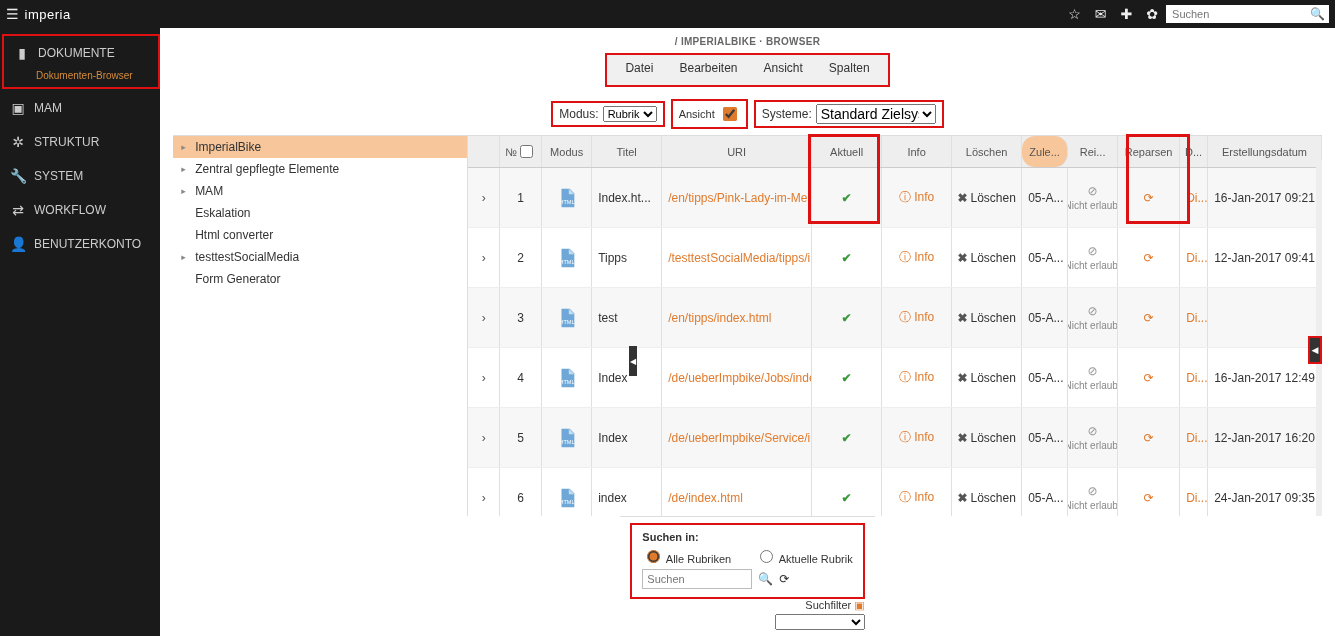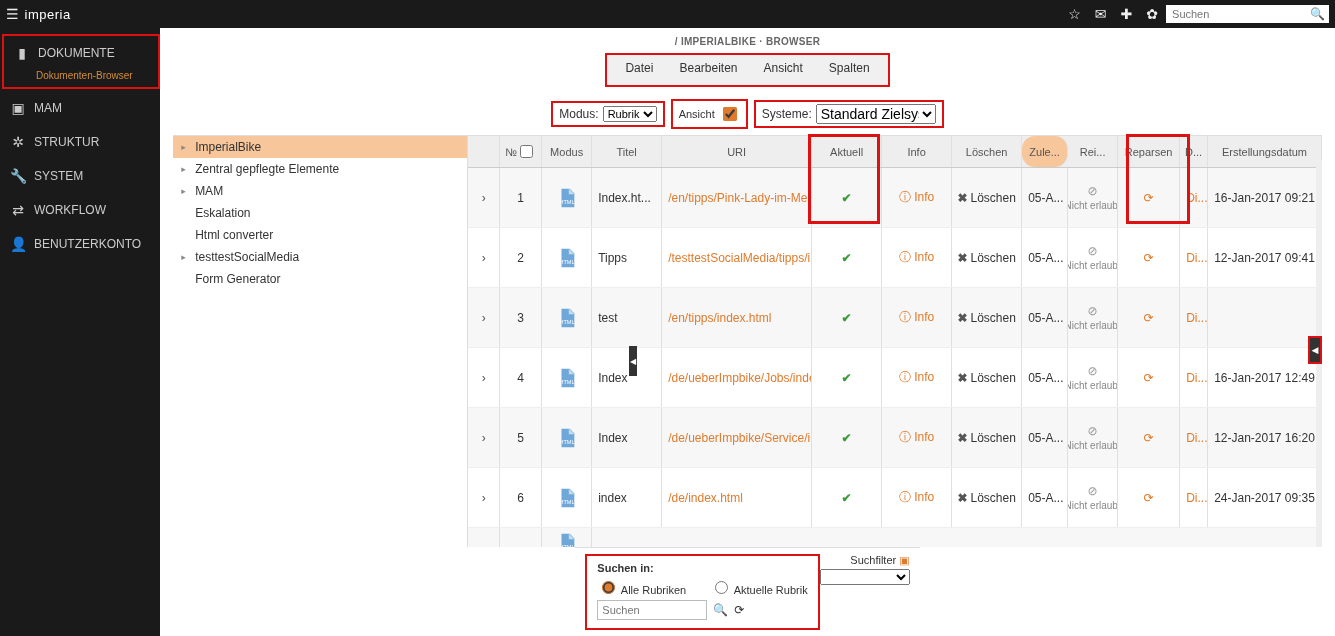--- a/index.html
+++ b/index.html
@@ -65,21 +65,21 @@
   .chk{ color:#3a9a3a; font-weight:bold;}
   .xmark{ color:#555; font-weight:bold; margin-right:3px;}
   .ban{ color:#999;}
   .small{ font-size:10px; color:#888;}
   .refresh{ color:#e07b2e; cursor:pointer;}
 
   .collapse-handle { position:absolute; left:456px; top:210px; width:8px; height:30px; background:#333; color:#fff; display:flex; align-items:center; justify-content:center; font-size:8px; cursor:pointer; z-index:5;}
   .right-handle { position:absolute; right:0; top:200px; width:14px; height:28px; background:#333; color:#fff; display:flex; align-items:center; justify-content:center; font-size:9px; cursor:pointer; border:2px solid #d11;}
   .right-rail { position:absolute; right:0; top:24px; bottom:0; width:6px; background:#eee;}
 
-  .bottombar{ border-top:1px solid #ddd; padding:6px 10px; display:flex; align-items:flex-start;}
+  .bottombar{ border-top:1px solid #ddd; padding:6px 10px; display:flex; align-items:flex-start;flex-direction:column;}
   .searchblock{ border:2px solid #d11; padding:6px 10px 8px 10px; }
   .searchblock h4{ margin:0 0 4px 0; font-size:11px; font-weight:bold;}
   .radio-row{ display:flex; gap:24px; align-items:center; font-size:11px; margin-bottom:4px;}
   .radio-row input{ accent-color:#e07b2e;}
   .srchrow{ display:flex; gap:6px; align-items:center;}
   .srchrow input{ font-size:11px; padding:3px 4px; width:110px; border:1px solid #bbb;}
   .filterblock{ margin-left:auto; text-align:right; font-size:11px;}
   .filterblock select{ font-size:11px; width:90px; display:block; margin-top:2px;}
   .orange-sq{ color:#e07b2e;}
 

